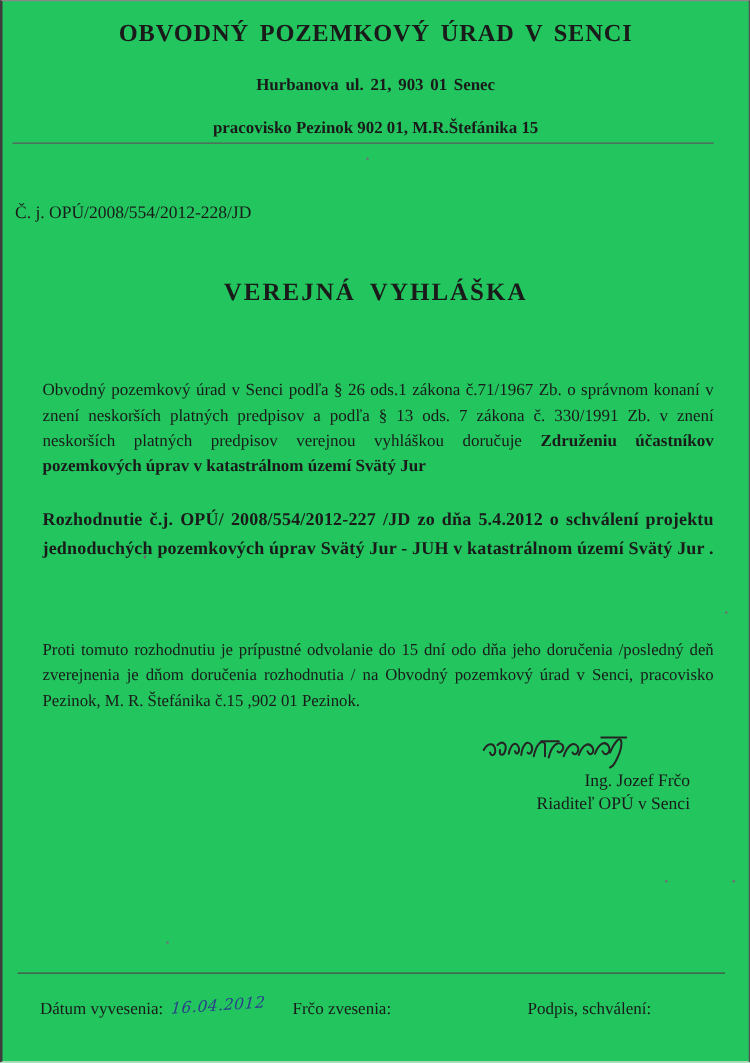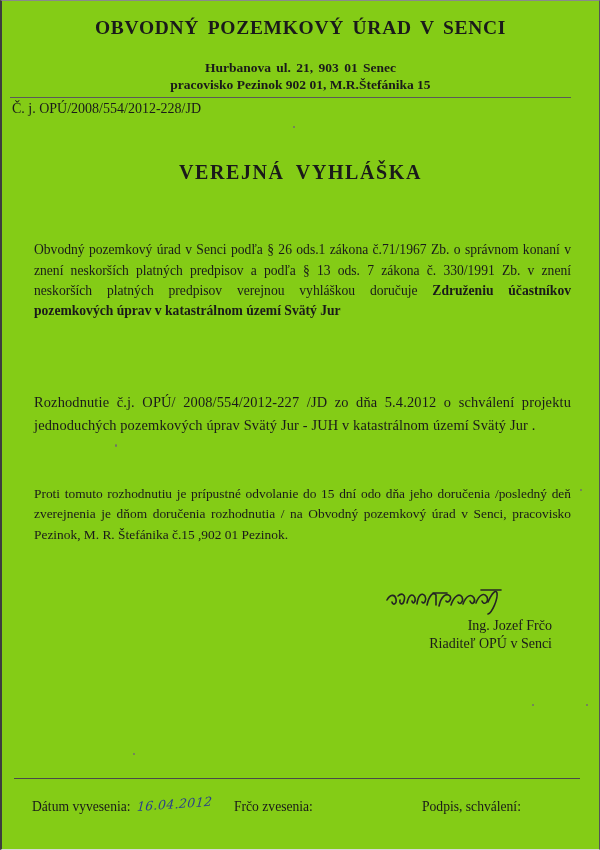--- a/index.html
+++ b/index.html
@@ -9,21 +9,21 @@
     background: #ffffff;
   }
   body {
     font-family: "Liberation Serif", "DejaVu Serif", serif;
     color: #1a1a1a;
   }
   .page {
     position: relative;
     width: 600px;
     height: 850px;
-    background: #84cc16;
+    background: #22c55e;
     overflow: hidden;
     box-sizing: border-box;
     border-left: 2px solid #3d3d3d;
     border-right: 1px solid #555555;
     border-top: 1px solid #8a8a8a;
     border-bottom: 1px solid #d8d8d8;
   }
 
   
   .header {
@@ -39,38 +39,38 @@
   }
   .org-addr1 {
     font-size: 13.5px;
     font-weight: bold;
     margin-top: 21px;
     word-spacing: 2px;
   }
   .org-addr2 {
     font-size: 13.5px;
     font-weight: bold;
-    margin-top: 1px;
+    margin-top: 18px;
   }
 
   .header-rule {
     margin: 4px 28px 0 8px;
     height: 1px;
     background: #5a5a5a;
   }
 
   
   .ref-row {
     display: flex;
     justify-content: space-between;
     align-items: baseline;
     margin: 3px 24px 0 10px;
     font-size: 14px;
   }
-  .ref-left { white-space: nowrap; }
+  .ref-left { white-space: nowrap; margin-top: 45px; }
   .ref-right { white-space: nowrap; }
 
   
   .doc-title {
     text-align: center;
     font-size: 20px;
     font-weight: bold;
     letter-spacing: 1.6px;
     word-spacing: 5px;
     margin-top: 44px;
@@ -80,30 +80,30 @@
   .body-block {
     margin: 0 28px 0 32px;
     font-size: 13.6px;
     line-height: 1.48;
     text-align: justify;
   }
   .para-intro { margin-top: 56px; }
   .para-intro b { font-weight: bold; }
 
   .para-decision {
-    margin-top: 70px;
-    font-weight: normal;
+    margin-top: 22px;
+    font-weight: bold;
     font-size: 14.4px;
     line-height: 1.58;
     text-align: justify;
     letter-spacing: 0.15px;
   }
 
   .para-appeal {
-    margin-top: 48px;
+    margin-top: 60px;
     font-size: 13.4px;
     line-height: 1.5;
     text-align: justify;
   }
 
   
   .signature-block {
     position: absolute;
     left: 340px;
     top: 588px;

